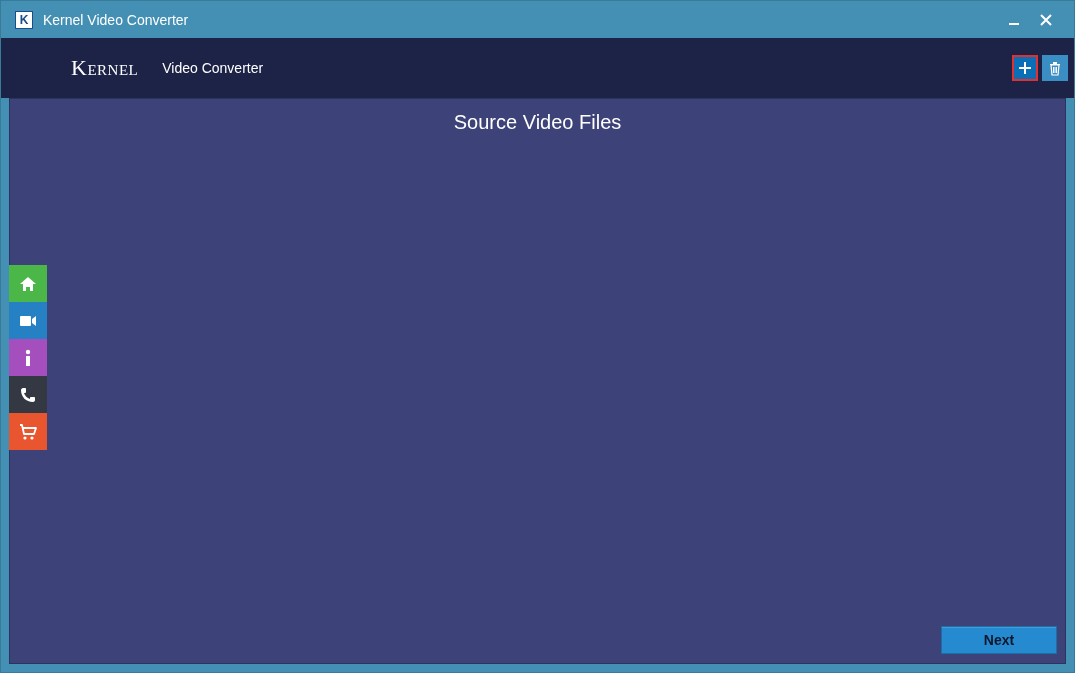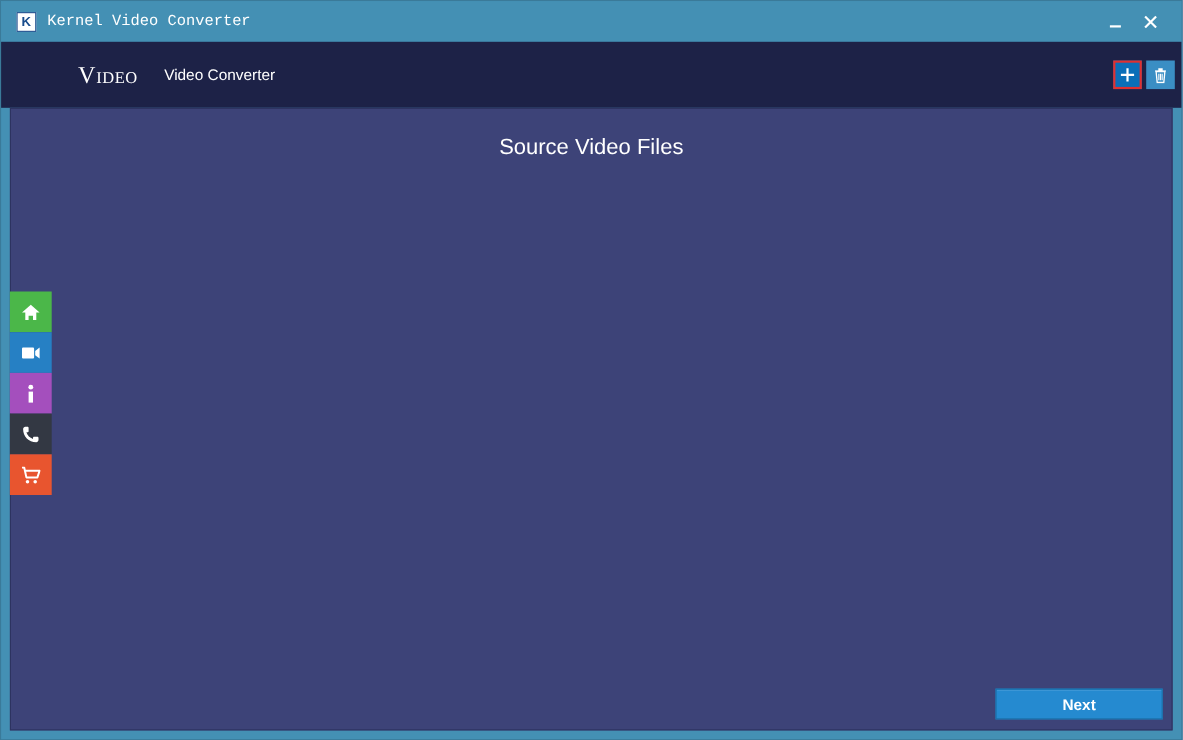--- a/index.html
+++ b/index.html
@@ -40,21 +40,20 @@
       font-size: 12px;
       font-weight: bold;
       color: #1a4d8c;
       margin-right: 10px;
       margin-left: 6px;
     }
     .titlebar-title {
       color: #ffffff;
       font-size: 14px;
       flex: 1;
-      font-family: Liberation Mono, monospace;
     }
     .window-controls {
       display: flex;
       align-items: center;
       gap: 8px;
       padding-right: 8px;
     }
     .window-control-btn {
       width: 24px;
       height: 24px;
@@ -117,38 +116,38 @@
       background: #3d4378;
       border: 1px solid #2d3360;
       display: flex;
       flex-direction: column;
     }
     .content-title {
       color: #ffffff;
       font-size: 20px;
       font-weight: 400;
       text-align: center;
-      padding: 24px 0 10px 0;
+      padding: 12px 0 10px 0;
     }
     .file-area {
       flex: 1;
     }
     .bottom-bar {
       height: 46px;
       display: flex;
       align-items: center;
       justify-content: flex-end;
       padding: 0 8px;
     }
     .next-btn {
-      width: 152px;
+      width: 116px;
       height: 28px;
       background: #258ad0;
       border: 1px solid #1a6fa8;
-      color: #ffffff;
+      color: #0f172a;
       font-size: 14px;
       font-weight: 600;
       display: flex;
       align-items: center;
       justify-content: center;
       cursor: pointer;
       box-shadow: inset 0 1px 0 rgba(255,255,255,0.15);
     }
     .sidebar {
       position: absolute;
@@ -189,21 +188,21 @@
       </div>
       <div class="window-control-btn">
         <svg width="12" height="12" viewBox="0 0 12 12">
             <path d="M1 1 L11 11 M11 1 L1 11" stroke="#ffffff" stroke-width="2"></path>
           </svg>
       </div>
     </div>
   </div>
 
   <div class="header">
-    <span class="brand-kernel">Video</span>
+    <span class="brand-kernel">Kernel</span>
     <span class="brand-sub">Video Converter</span>
     <div class="header-actions">
       <div class="icon-btn add-btn">
         <svg width="14" height="14" viewBox="0 0 14 14">
             <path d="M6 1 H8 V6 H13 V8 H8 V13 H6 V8 H1 V6 H6 Z" fill="#ffffff"></path>
           </svg>
       </div>
       <div class="icon-btn delete-btn">
         <svg width="14" height="16" viewBox="0 0 14 16">
           <path d="M2 4 H12 V5 H2 Z M5 2 H9 V4 H5 Z" fill="#ffffff"></path>

